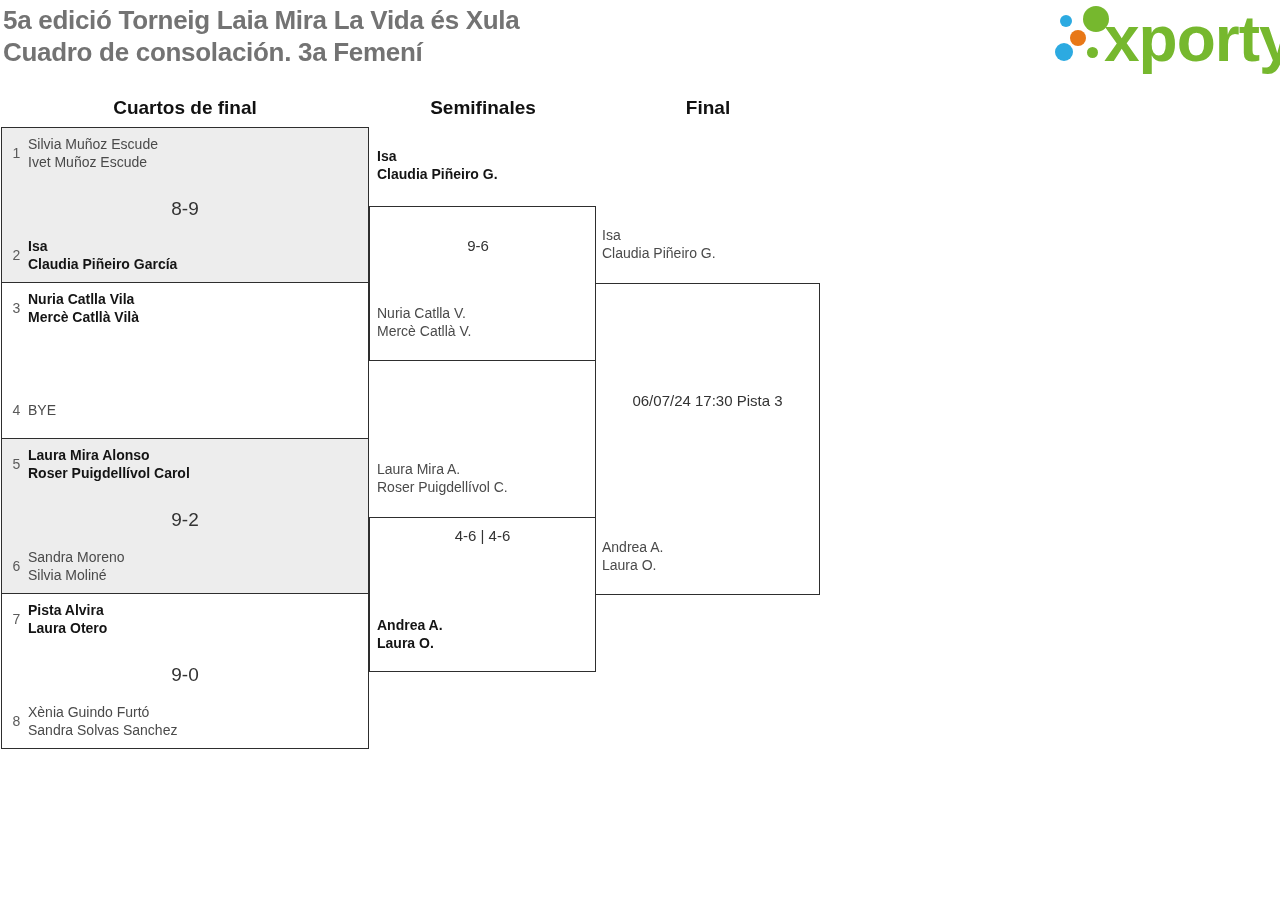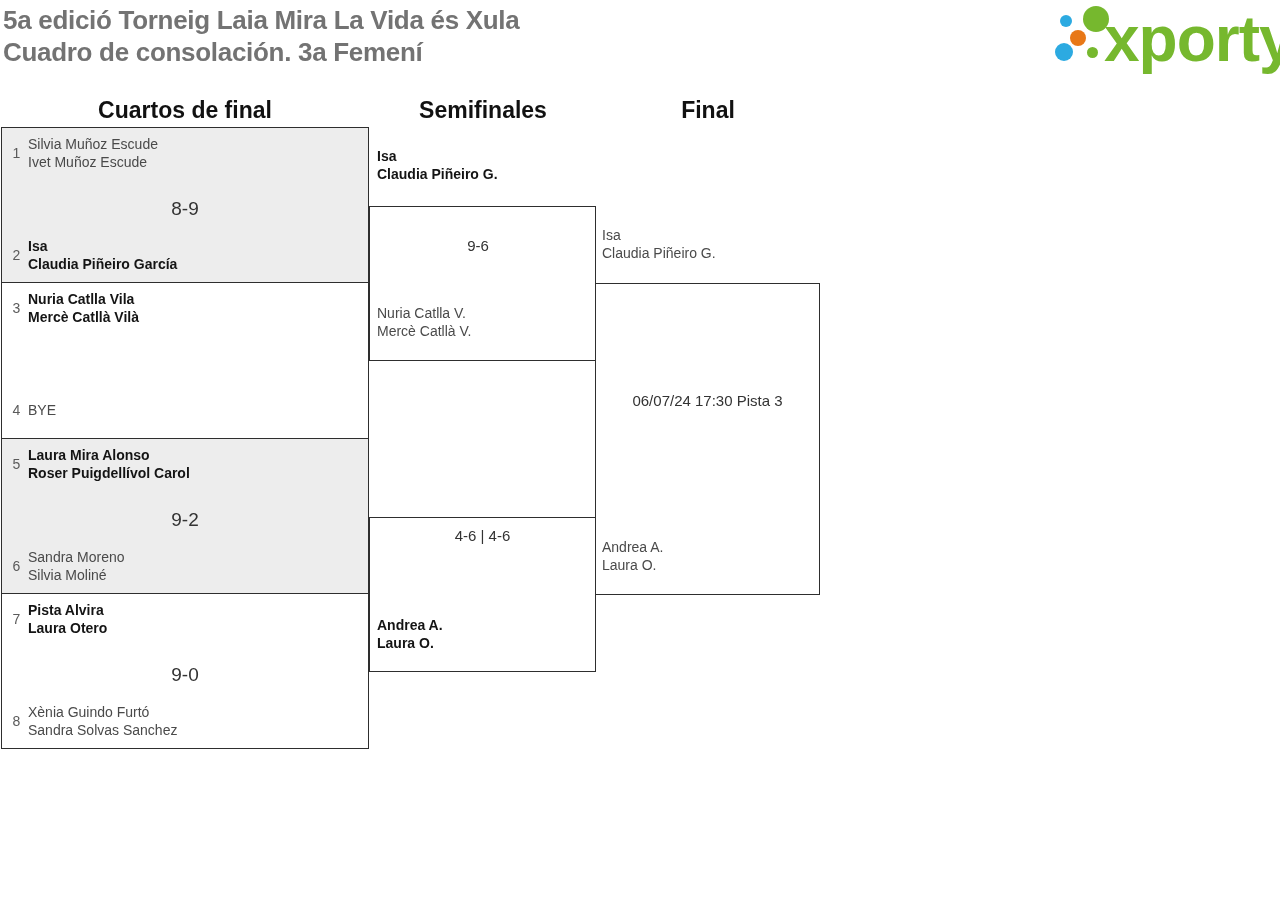--- a/index.html
+++ b/index.html
@@ -20,21 +20,21 @@
   .dot.orange-mid  { left:20px; top:30px; width:16px; height:16px; background:#e87817; }
   .dot.blue-big    { left:5px;  top:43px; width:18px; height:18px; background:#2caae1; }
   .dot.green-small { left:37px; top:47px; width:11px; height:11px; background:#76b82e; }
   .wordmark {
     position:absolute; left:54px; top:7px;
     font-size:64px; line-height:1; font-weight:700; letter-spacing:-1px; color:#76b82e;
   }
   
   .round-header {
     position:absolute; top:97px; text-align:center;
-    font-size:23px; font-weight:700; color:#111;
+    font-size:19px; font-weight:700; color:#111;
   }
   .rh-qf { left:0;     width:370px; }
   .rh-sf { left:370px; width:226px; }
   .rh-f  { left:596px; width:224px; }
   
   .qf-col {
     position:absolute; left:1px; top:127px; width:368px; height:622px;
     border:1.5px solid #2e2e2e; display:flex; flex-direction:column; background:#fff;
   }
   .qf-row { position:relative; flex:1; border-top:1.5px solid #2e2e2e; cursor:pointer; }
@@ -173,20 +173,24 @@
   <div class="team abs t-sf1-top bold">
     <div class="ln">Isa</div>
     <div class="ln">Claudia Piñeiro G.</div>
   </div>
   <div class="abs-score s-sf1">9-6</div>
   <div class="team abs t-sf1-bottom">
     <div class="ln">Nuria Catlla V.</div>
     <div class="ln">Mercè Catllà V.</div>
   </div>
 
+  <div class="team abs t-sf2-top">
+    <div class="ln">Laura Mira A.</div>
+    <div class="ln">Roser Puigdellívol C.</div>
+  </div>
   <div class="abs-score s-sf2">4-6 | 4-6</div>
   <div class="team abs t-sf2-bottom bold">
     <div class="ln">Andrea A.</div>
     <div class="ln">Laura O.</div>
   </div>
 
   <div class="team abs t-f-top">
     <div class="ln">Isa</div>
     <div class="ln">Claudia Piñeiro G.</div>
   </div>

